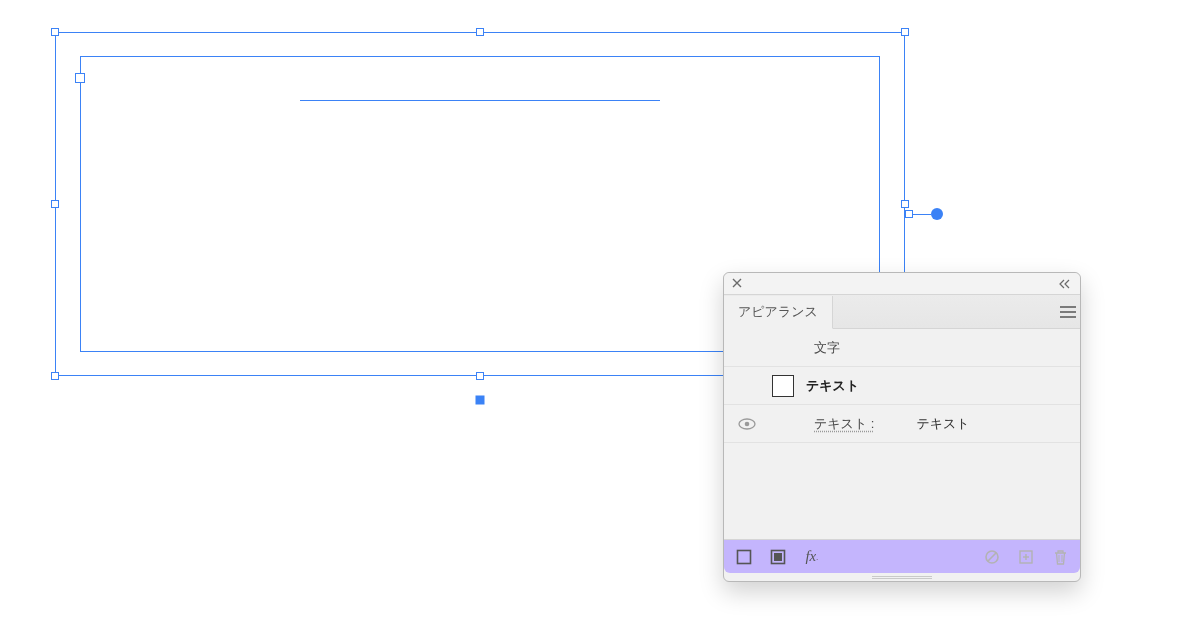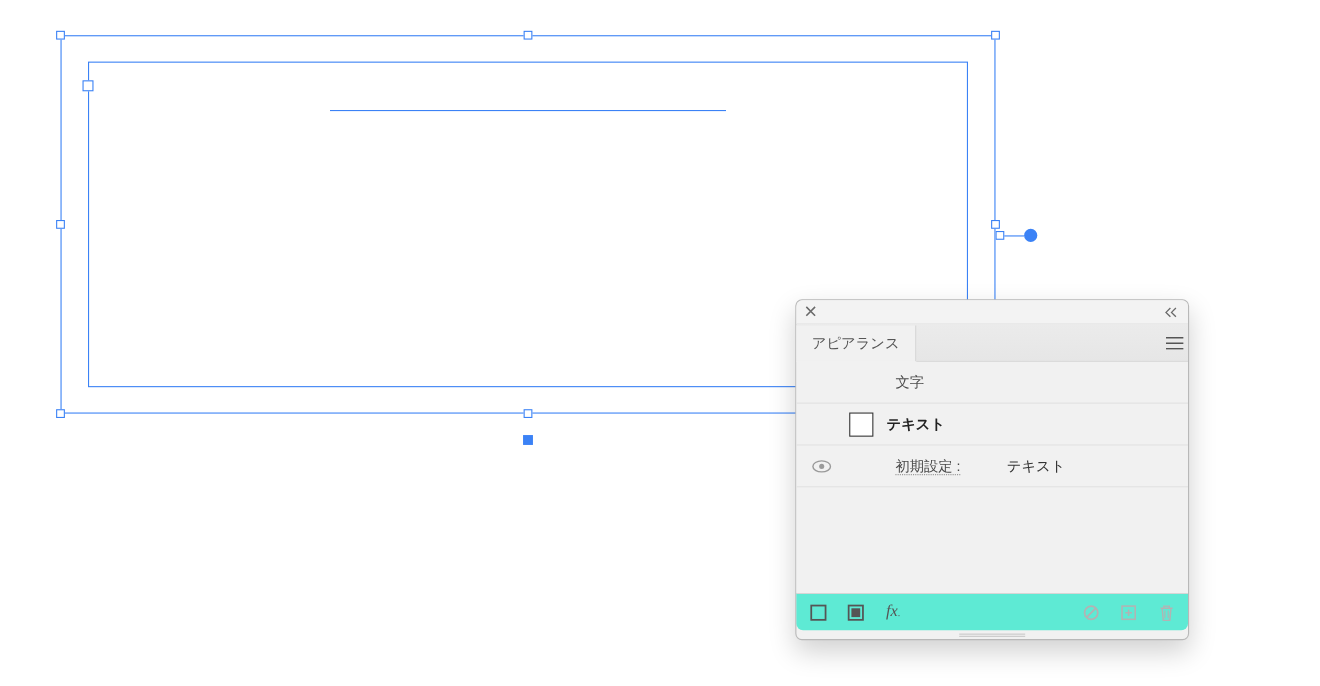--- a/index.html
+++ b/index.html
@@ -169,21 +169,21 @@
     background: #fff;
   }
   .row .label { flex: 0 0 auto; }
   .row .bold { font-weight: 700; color:#222; }
   .row .value { color:#333; }
   .row .underlined { text-decoration: underline dotted #999; text-underline-offset: 3px; }
 
   .panel-footer {
     height: 34px;
     border-top: 1px solid #d5d5d5;
-    background: #5eead4;
+    background: #c4b5fd;
     display:flex;
     align-items:center;
     padding: 0 10px;
     gap: 14px;
     color:#555;
     border-bottom-left-radius: 6px;
     border-bottom-right-radius: 6px;
   }
   .panel-footer .spacer { flex:1; }
   .iconbtn {
@@ -275,21 +275,21 @@
       <span class="label bold">テキスト</span>
     </div>
 
     <div class="row indent">
       <span class="vis">
         <svg width="18" height="12" viewBox="0 0 18 12">
             <ellipse cx="9" cy="6" rx="8" ry="5" fill="none" stroke="currentColor" stroke-width="1.3"></ellipse>
             <circle cx="9" cy="6" r="2.3" fill="currentColor"></circle>
           </svg>
       </span>
-      <span class="label underlined">初期設定 :</span>
+      <span class="label underlined">テキスト :</span>
       <span style="width:18px"></span>
       <span class="value">テキスト</span>
     </div>
 
   </div>
 
   <div class="panel-footer">
     <span class="iconbtn">
       <svg width="16" height="16" viewBox="0 0 16 16">
           <rect x="1.5" y="1.5" width="13" height="13" fill="none" stroke="currentColor" stroke-width="1.6"></rect>

